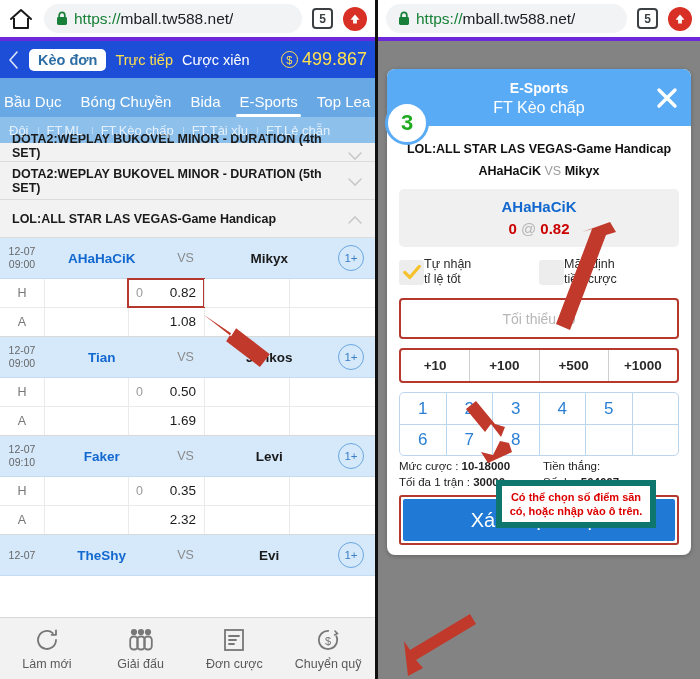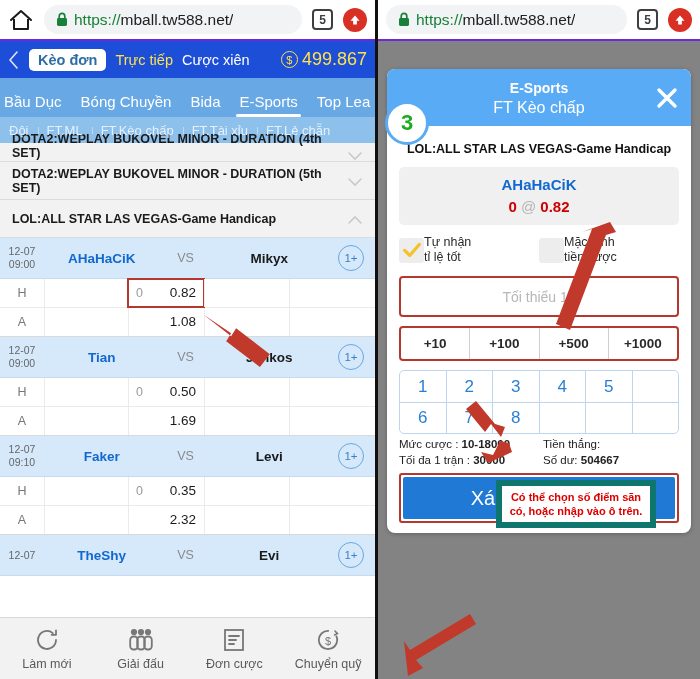--- a/index.html
+++ b/index.html
@@ -12,21 +12,21 @@
   .screen { position: relative; width: 700px; height: 679px; display: flex; }
 
   
   .panel { position: relative; height: 679px; overflow: hidden; background: #fff; }
   .panel-left  { width: 378px; border-right: 3px solid #111; }
   .panel-right { width: 322px; }
 
   
   .chrome {
     height: 41px; background: #fff; display: flex; align-items: center;
-    gap: 10px; padding: 0 8px; border-bottom: 2px solid #6d28d9;
+    gap: 10px; padding: 0 8px; border-bottom: 4px solid #6d28d9;
   }
   .home-icon { width: 26px; height: 26px; flex: 0 0 26px; }
   .omnibox {
     flex: 1 1 auto; height: 29px; background: #f1f3f4; border-radius: 15px;
     display: flex; align-items: center; gap: 6px; padding: 0 12px; min-width: 0;
   }
   .lock { width: 12px; height: 15px; flex: 0 0 12px; }
   .url { font-size: 15.5px; color: #202124; white-space: nowrap; overflow: hidden; }
   .url .scheme { color: #188038; }
   .tabcount {
@@ -508,20 +508,25 @@
         <span class="close-x">
           <svg viewBox="0 0 24 24" width="24" height="24">
               <path d="M4 4 L20 20 M20 4 L4 20" stroke="#fff" stroke-width="3.4" stroke-linecap="round"></path>
             </svg>
         </span>
       </div>
       <div class="count-badge">3</div>
 
       <div class="sheet-body">
         <div class="ev-title">LOL:ALL STAR LAS VEGAS-Game Handicap</div>
+        <div class="ev-teams">
+          <span>AHaHaCiK</span>
+          <span class="vs">VS</span>
+          <span>Mikyx</span>
+        </div>
 
         <div class="pick-card">
           <div class="pick-team">AHaHaCiK</div>
           <div class="pick-odds">
             <span>0</span>
             <span class="at">@</span>
             <span>0.82</span>
           </div>
         </div>
 

